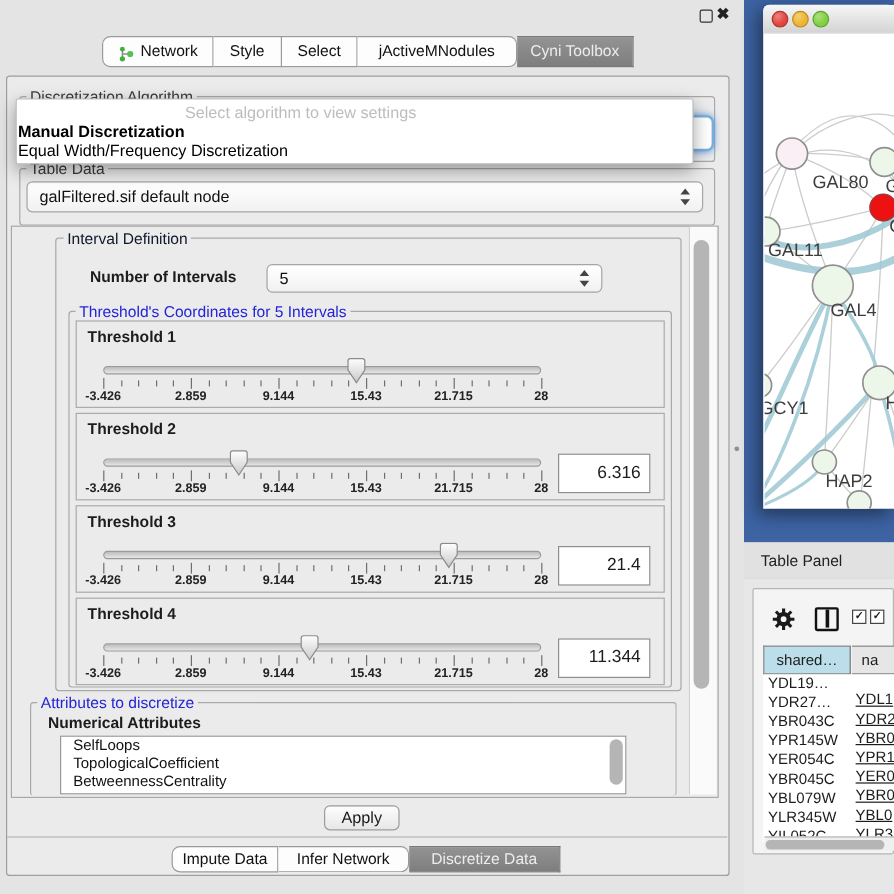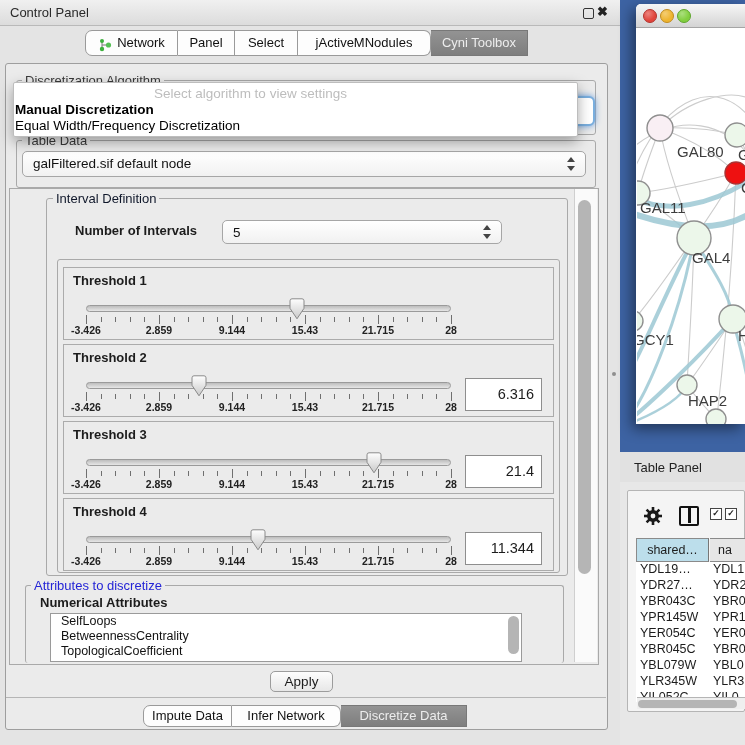--- a/index.html
+++ b/index.html
@@ -64,52 +64,49 @@
   #tp-titlebar .t{position:absolute;left:14px;top:8px;font-size:13px;color:#222;}
   #tp-body{left:620px;top:482px;width:125px;height:263px;background:#e7e7e7;}
   #tp-inner{left:627px;top:490px;width:118px;height:222px;background:#f4f4f4;border:1px solid #b5b5b5;border-radius:2px;box-sizing:border-box;}
   #split-icon{left:679px;top:506px;width:20px;height:20px;border:2.5px solid #111;border-radius:2px;box-sizing:border-box;}
   #split-icon:before{content:"";position:absolute;left:7px;top:0;width:2.5px;height:15px;background:#111;}
   .cb{position:absolute;width:12px;height:12px;border:1.5px solid #444;background:#fff;box-sizing:border-box;font-size:9px;font-weight:bold;line-height:9px;text-align:center;color:#222;}
   .hcell{position:absolute;top:538px;height:24px;box-sizing:border-box;border-top:1px solid #8a8a8a;border-bottom:1px solid #8a8a8a;font-size:12.5px;line-height:22px;}
   #tbl-rows{left:636px;top:562px;width:109px;height:140px;overflow:hidden;background:#fff;}
   .trow{position:relative;height:16px;font-size:12.5px;white-space:nowrap;}
   .trow .c1{position:absolute;left:4px;top:0;}
-  .trow .c2{position:absolute;left:77px;top:0;}
+  .trow .c2{position:absolute;left:77px;top:14px;text-decoration:underline;}
   #hsb{left:637px;top:697px;width:108px;height:12px;background:#efefef;border-top:1px solid #b5b5b5;box-sizing:border-box;}
   #hsb .thumb{position:absolute;left:1px;top:2px;width:99px;height:8px;border-radius:4px;}
   #split-dot{left:612px;top:372px;width:4px;height:4px;border-radius:50%;background:#8f8f8f;}
 </style>
 </head>
 <body>
 
 <div id="page">
 
-  <div class="abs" id="titlebar">
-    <span class="t">Control Panel</span>
-  </div>
   <div class="abs" id="float-btn"></div>
   <div class="abs" id="close-btn">✖</div>
 
   <div class="abs" id="main-panel"></div>
   <div class="abs" id="panel-divider"></div>
 
   <div class="abs segbar" id="top-tabs" style="left:85px;top:30px;">
       <div class="seg first" style="width: 93px;">
         <span style="display: inline-block; width: 14px; height: 14px;"><svg width="14" height="14" viewBox="0 0 14 14">
             <line x1="4" y1="3" x2="4" y2="11" stroke="#8a8a8a" stroke-width="1.2"></line>
             <line x1="4" y1="7" x2="10" y2="7" stroke="#8a8a8a" stroke-width="1.2"></line>
             <circle cx="4" cy="3" r="2" fill="#3db03d"></circle>
             <circle cx="4" cy="11" r="2.2" fill="#3db03d"></circle>
             <circle cx="10.5" cy="7" r="2.6" fill="#55c055"></circle>
           </svg></span>
         <span>Network</span>
       </div>
       <div class="seg" style="width: 57px;">
-        <span>Panel</span>
+        <span>Style</span>
       </div>
       <div class="seg" style="width: 63px;">
         <span>Select</span>
       </div>
       <div class="seg last" style="width: 133px;">
         <span>jActiveMNodules</span>
       </div>
       <div class="seg sel" style="width: 97px;">
         <span>Cyni Toolbox</span>
       </div>
@@ -139,20 +136,21 @@
   <div class="abs group" style="left:46px;top:198px;width:520px;height:376px;"></div>
   <div class="gtitle green" style="left:53px;top:191px;">Interval Definition</div>
 
   <div class="abs" style="left:75px;top:223px;font-weight:bold;">Number of Intervals</div>
   <div class="abs combo" style="left:222px;top:220px;width:280px;height:24px;">
     <span>5</span>
     <span class="stepper"></span>
   </div>
 
   <div class="abs group" style="left:57px;top:259px;width:501px;height:312px;"></div>
+  <div class="gtitle blue" style="left:63px;top:252px;">Threshold's Coordinates for 5 Intervals</div>
   <div id="thresholds-host">
       <div class="thbox" style="top: 267px;">
         <div class="th-label">Threshold 1</div>
         <div class="th-track"></div>
         <div class="tick" style="left: 22px; top: 47px; height: 9px;"></div>
         <div class="tick" style="left: 36.6px; top: 49px; height: 5px;"></div>
         <div class="tick" style="left: 51.2px; top: 49px; height: 5px;"></div>
         <div class="tick" style="left: 65.8px; top: 49px; height: 5px;"></div>
         <div class="tick" style="left: 80.4px; top: 49px; height: 5px;"></div>
         <div class="tick" style="left: 95px; top: 47px; height: 9px;"></div>
@@ -306,22 +304,22 @@
           </svg></div>
         <div class="th-value">11.344</div>
       </div>
     </div>
 
   <div class="abs group" style="left:25px;top:585px;width:537px;height:77px;border-bottom:none;"></div>
   <div class="gtitle blue" style="left:31px;top:578px;">Attributes to discretize</div>
   <div class="abs" style="left:40px;top:595px;font-weight:bold;">Numerical Attributes</div>
   <div class="abs" id="attr-list">
       <div class="attr-item">SelfLoops</div>
+      <div class="attr-item">TopologicalCoefficient</div>
       <div class="attr-item">BetweennessCentrality</div>
-      <div class="attr-item">TopologicalCoefficient</div>
     </div>
   <div class="abs thumb" style="left:508px;top:616px;width:11px;height:38px;"></div>
 
   <div class="abs" id="apply-btn">Apply</div>
   <div class="abs segbar" id="bottom-tabs" style="left:143px;top:705px;">
       <div class="seg first" style="width: 89px;">
         <span>Impute Data</span>
       </div>
       <div class="seg last" style="width: 109px;">
         <span>Infer Network</span>

